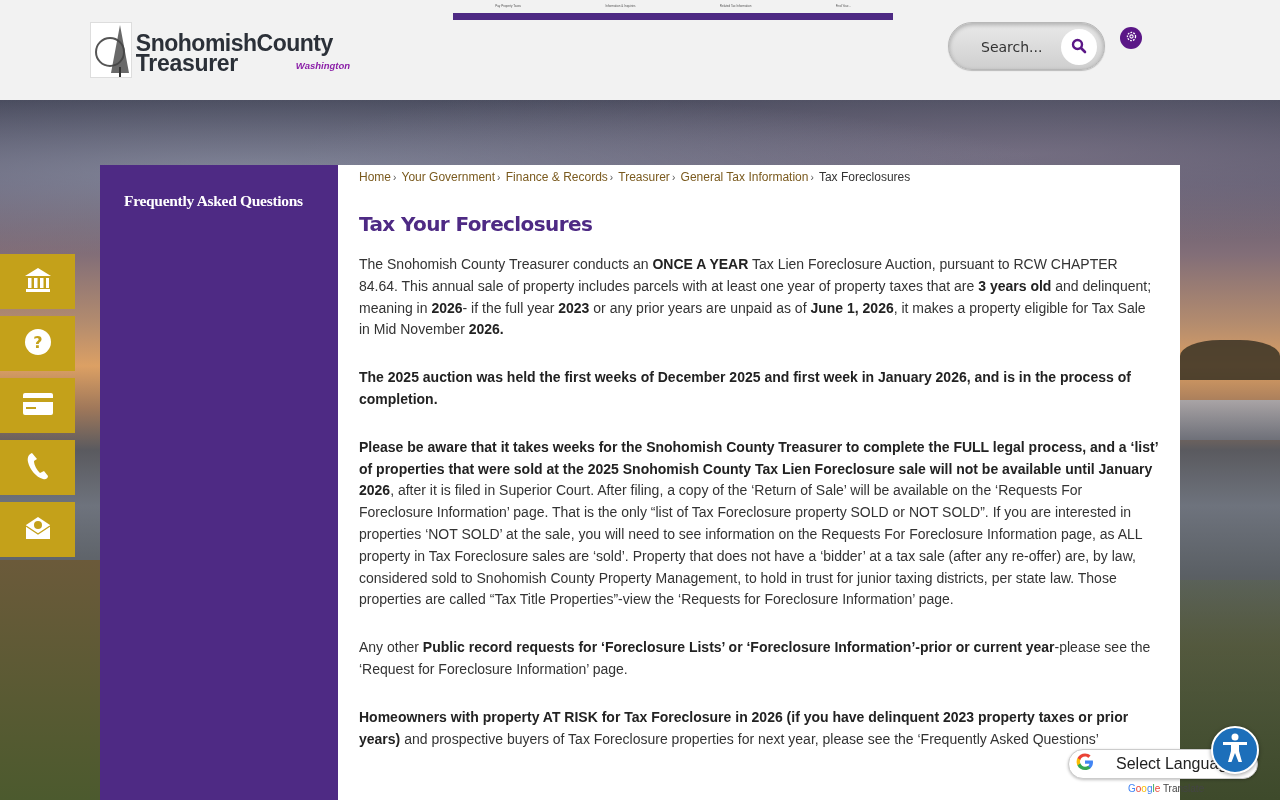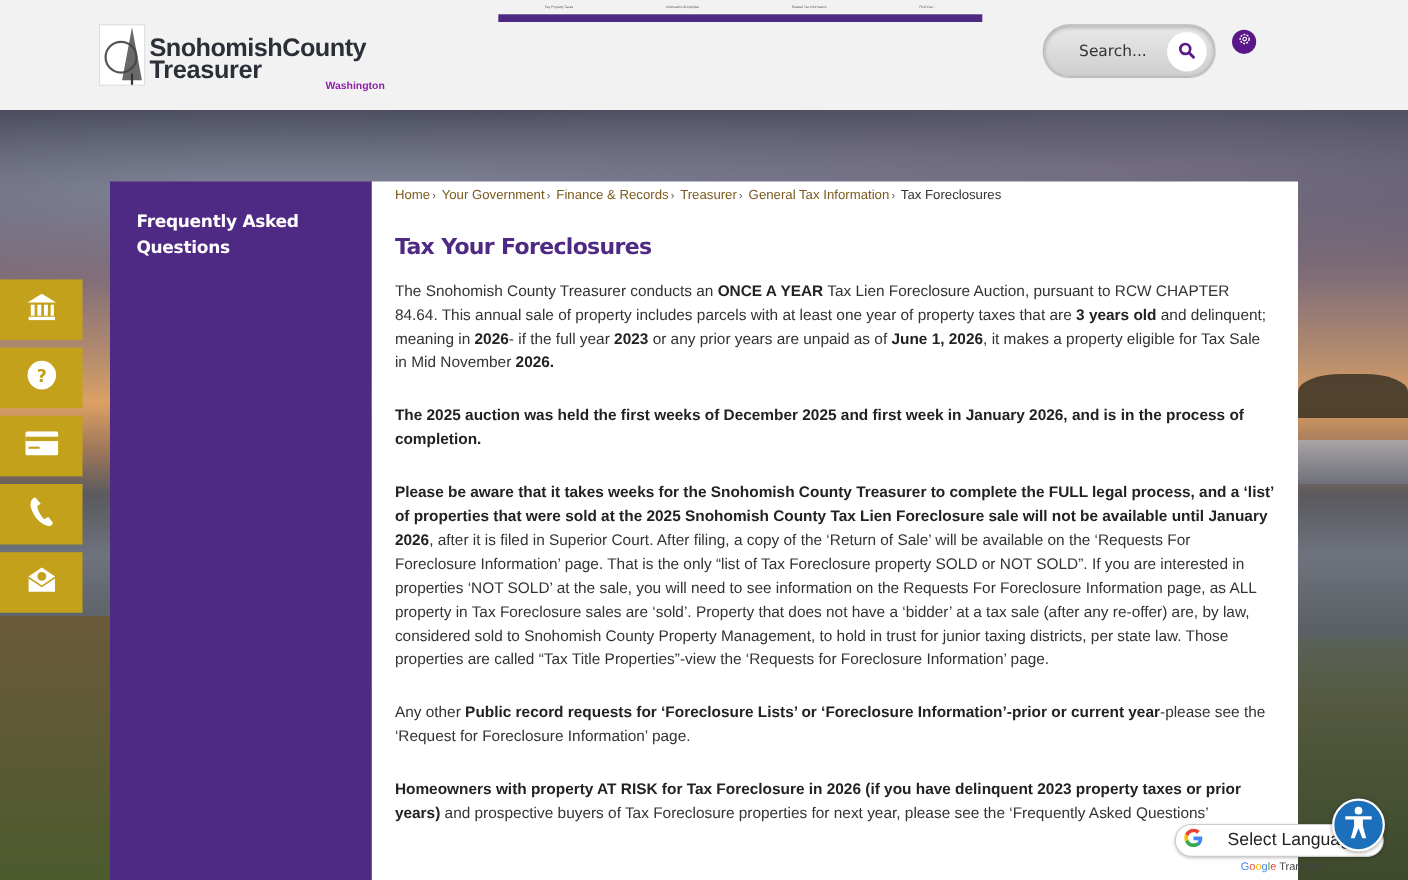--- a/index.html
+++ b/index.html
@@ -9,21 +9,21 @@
   
   .header { position: absolute; left: 0; top: 0; width: 1280px; height: 100px; background: #f2f2f2; }
   .logo { position: absolute; left: 90px; top: 22px; width: 265px; height: 56px; display: flex; align-items: center; }
   .logo-seal { width: 42px; height: 56px; background: #fff; border: 1px solid #ddd; position: relative; overflow: hidden; }
   .logo-seal .circle { position: absolute; left: 4px; top: 14px; width: 30px; height: 30px; border-radius: 50%; border: 2px solid #555; }
   .logo-seal .tree { position: absolute; left: 20px; top: 2px; width: 0; height: 0; border-left: 9px solid transparent; border-right: 9px solid transparent; border-bottom: 48px solid #444; opacity: .8; }
   .logo-seal .trunk { position: absolute; left: 28px; top: 44px; width: 2px; height: 12px; background: #333; }
   .logo-text { margin-left: 4px; position: relative; width: 220px; height: 52px; }
   .logo-line1 { position: absolute; left: 0; top: 6px; font-weight: bold; font-size: 23px; color: #2b3038; letter-spacing: -0.5px; white-space: nowrap; }
   .logo-line2 { position: absolute; left: 0; top: 26px; font-weight: bold; font-size: 23px; color: #2b3038; letter-spacing: -0.3px; }
-  .logo-state { position: absolute; left: 160px; top: 49px; font-weight: bold; font-size: 9.5px; color: #8b1fa8; }
+  .logo-state { position: absolute; left: 160px; top: 36px; font-weight: bold; font-size: 9.5px; color: #8b1fa8; font-style: italic; }
 
   .topnav { position: absolute; left: 453px; top: 0; width: 440px; height: 20px; }
   .topnav-items { display: flex; justify-content: space-around; height: 12px; align-items: center; }
   .topnav-item { font-size: 3px; color: #555; }
   .topnav-bar { position: absolute; left: 0; top: 13px; width: 440px; height: 7px; background: #4e2a84; }
 
   .search { position: absolute; left: 948px; top: 22px; width: 157px; height: 48px; border-radius: 24px; background: linear-gradient(#e9e9e9, #cfcfcf); box-shadow: inset 0 2px 4px rgba(0,0,0,.25), 0 1px 1px #bbb; border: 1px solid #b8b8b8; }
   .search-input { position: absolute; left: 32px; top: 14px; width: 95px; height: 20px; border: none; background: transparent; font-family: "DejaVu Sans", sans-serif; font-size: 14px; color: #333; outline: none; }
   .search-input::placeholder { color: #333; }
   .search-btn { position: absolute; left: 112px; top: 6px; width: 36px; height: 36px; border-radius: 50%; background: #fff; display: flex; align-items: center; justify-content: center; border: none; }
@@ -164,21 +164,21 @@
       <svg width="26" height="24" viewBox="0 0 26 24">
           <polygon points="1,9 13,1 25,9 25,23 1,23" fill="#fff"></polygon>
           <circle cx="13" cy="9" r="4" fill="#c4a11a"></circle>
           <polyline points="1,10 13,18 25,10" fill="none" stroke="#c4a11a" stroke-width="1.4"></polyline>
         </svg>
     </span>
   </div>
 </div>
 
 <div class="sidebar">
-  <a class="side-link" style="top:24px;">Frequently Asked Questions</a>
+  <a class="side-link" style="top:24px;font-family:Liberation Serif, serif;">Frequently Asked Questions</a>
 </div>
 
 <div class="main">
   <div class="breadcrumb">
     <a>Home</a><span class="sep">›</span>
     <a>Your Government</a><span class="sep">›</span>
     <a>Finance &amp; Records</a><span class="sep">›</span>
     <a>Treasurer</a><span class="sep">›</span>
     <a>General Tax Information</a><span class="sep">›</span>
     <span>Tax Foreclosures</span>

